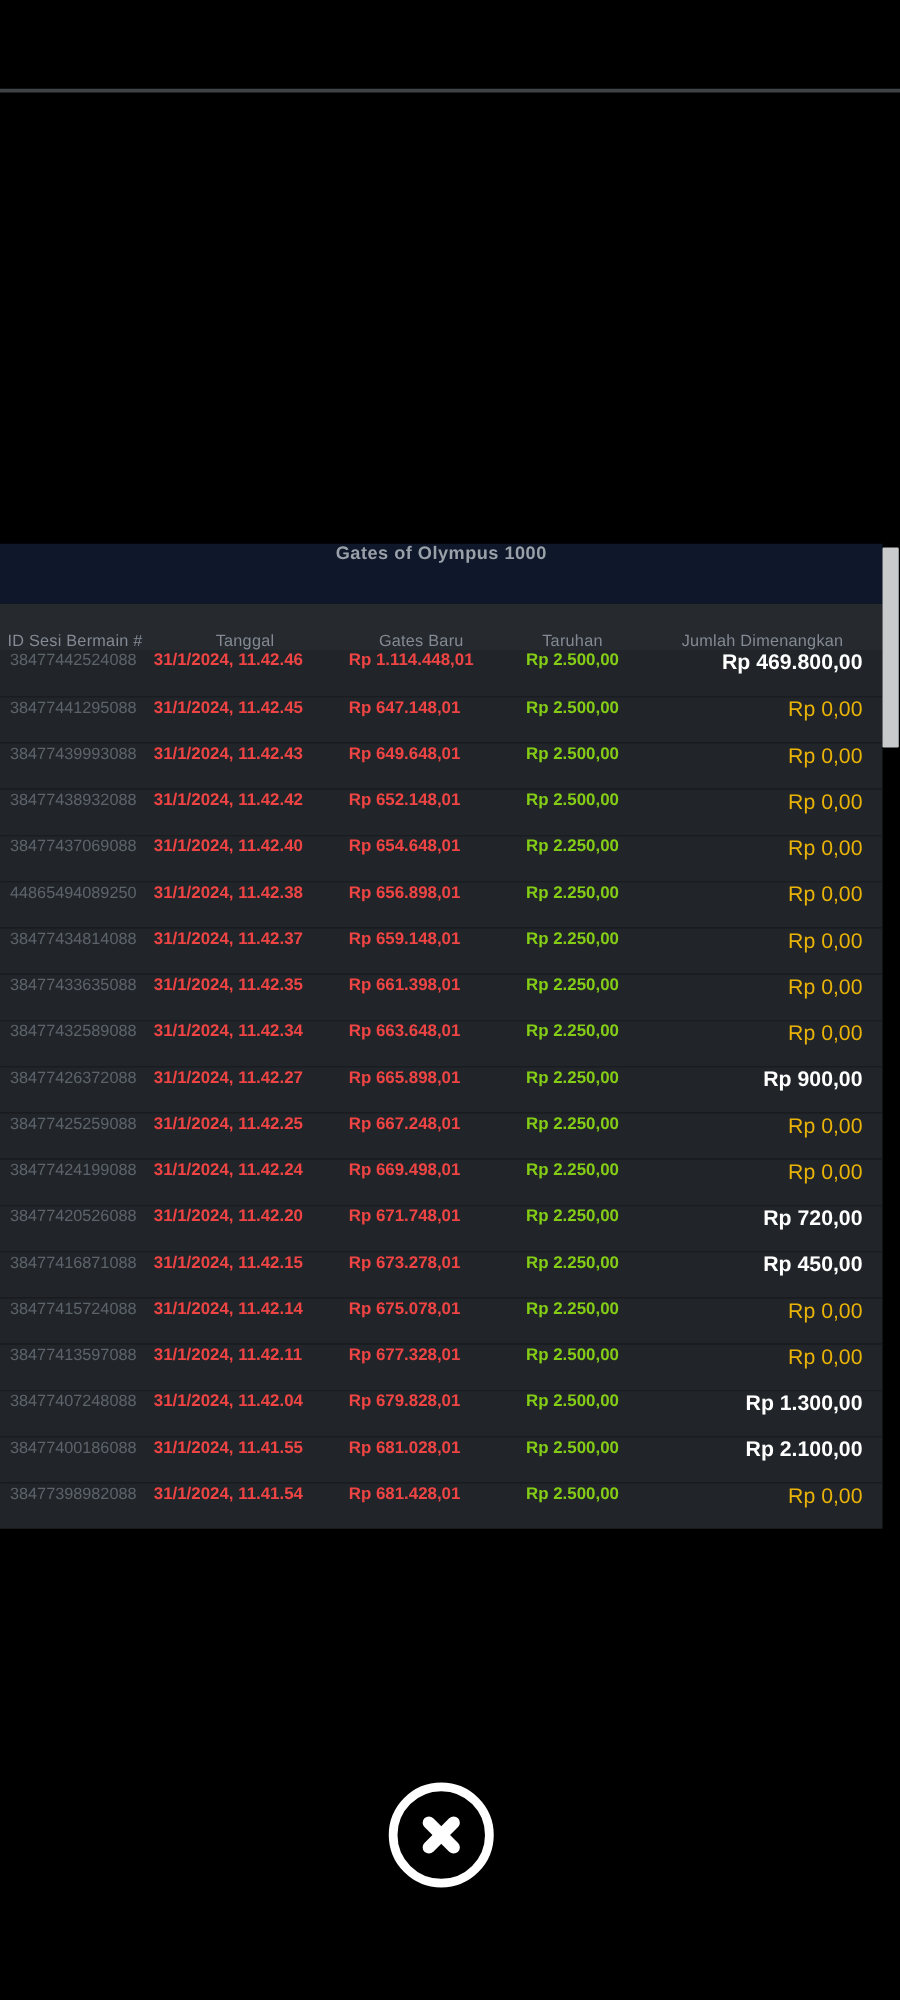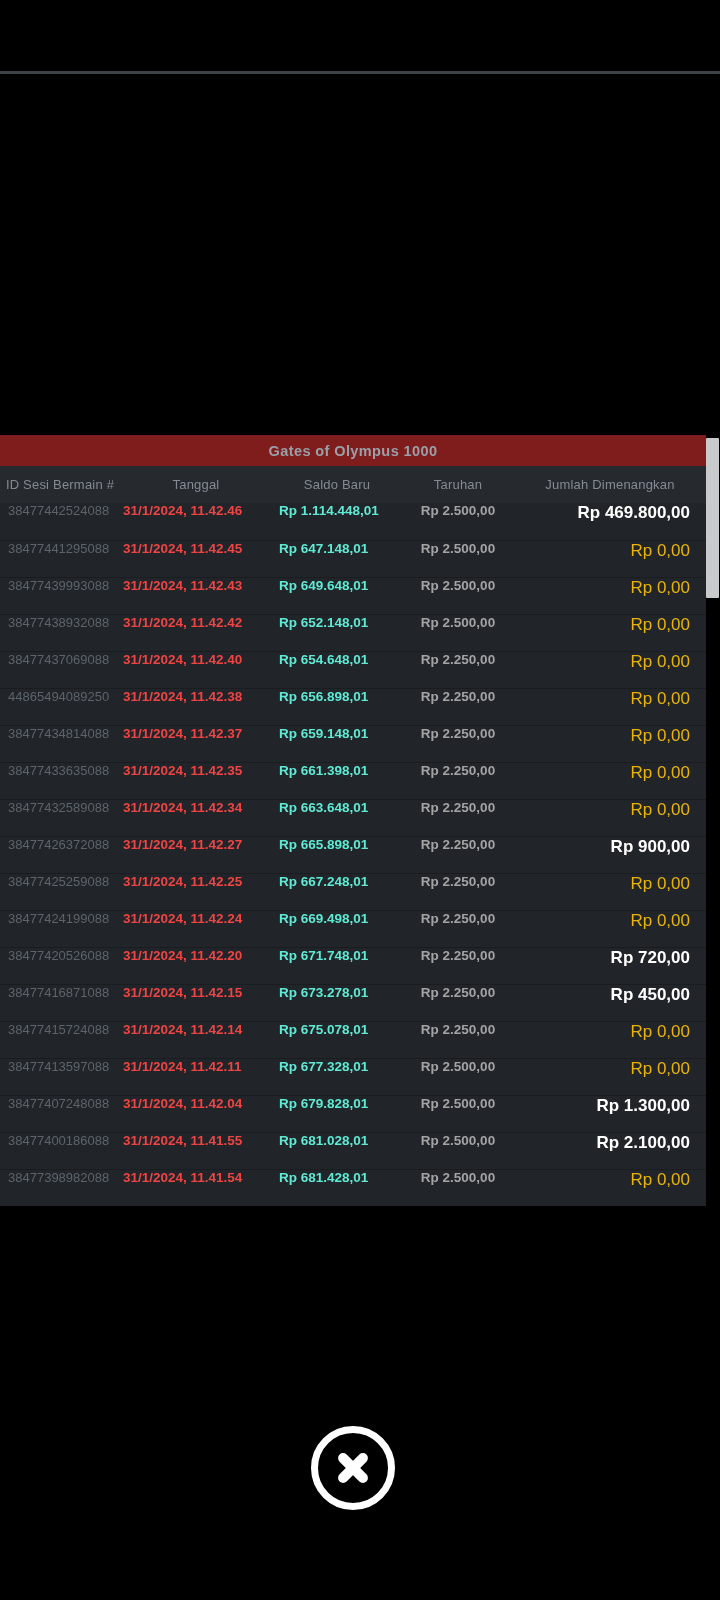--- a/index.html
+++ b/index.html
@@ -23,38 +23,37 @@
 
   
   .history-modal {
     position: absolute;
     top: 435px; left: 0;
     width: 720px;
   }
   .modal-inner { margin-right: 14px; }
 
   .modal-titlebar {
-    height: 31px;
-    background: #7f1d1d;
+    height: 48px;
+    background: #0f172a;
     display: flex;
-    align-items: center;
     justify-content: center;
   }
   .modal-title {
     color: #9aa0a8;
     font-size: 14.5px;
     font-weight: 600;
     letter-spacing: 0.4px;
   }
 
   .table-header {
     height: 37px;
     background: #262a2f;
     display: flex;
-    align-items: center;
+    align-items: flex-end;
   }
   .table-header .cell {
     color: #838a93;
     font-size: 13px;
     font-weight: 500;
     text-align: center;
     letter-spacing: 0.2px;
   }
 
   .table-row {
@@ -77,25 +76,25 @@
   .table-row .col-id {
     text-align: left; padding-left: 8px;
     color: #5c636b; font-size: 13px; font-weight: 400;
   }
   .table-row .col-date {
     text-align: left; padding-left: 3px;
     color: #ef4444; font-size: 13.5px; font-weight: 700;
   }
   .table-row .col-balance {
     text-align: left; padding-left: 7px;
-    color: #5eead4; font-size: 13.5px; font-weight: 700;
+    color: #ef4444; font-size: 13.5px; font-weight: 700;
   }
   .table-row .col-bet {
     text-align: center;
-    color: #a3a3a3; font-size: 13.5px; font-weight: 700;
+    color: #84cc16; font-size: 13.5px; font-weight: 700;
   }
   .table-row .col-win {
     text-align: right; padding-right: 16px;
     color: #ffffff; font-size: 17px; font-weight: 700;
   }
   .table-row .col-win.dim {
     color: #eab308; font-weight: 400;
   }
 
   .scroll-thumb {
@@ -137,21 +136,21 @@
   <div class="history-modal">
     <div class="modal-inner">
 
       <div class="modal-titlebar">
         <span class="modal-title">Gates of Olympus 1000</span>
       </div>
 
       <div class="table-header">
         <div class="cell col-id">ID Sesi Bermain #</div>
         <div class="cell col-date">Tanggal</div>
-        <div class="cell col-balance">Saldo Baru</div>
+        <div class="cell col-balance">Gates Baru</div>
         <div class="cell col-bet">Taruhan</div>
         <div class="cell col-win">Jumlah Dimenangkan</div>
       </div>
 
       <div id="table-body">
           <div class="table-row">
     <div class="cell col-id">38477442524088</div>
     <div class="cell col-date">31/1/2024, 11.42.46</div>
     <div class="cell col-balance">Rp 1.114.448,01</div>
     <div class="cell col-bet">Rp 2.500,00</div>

